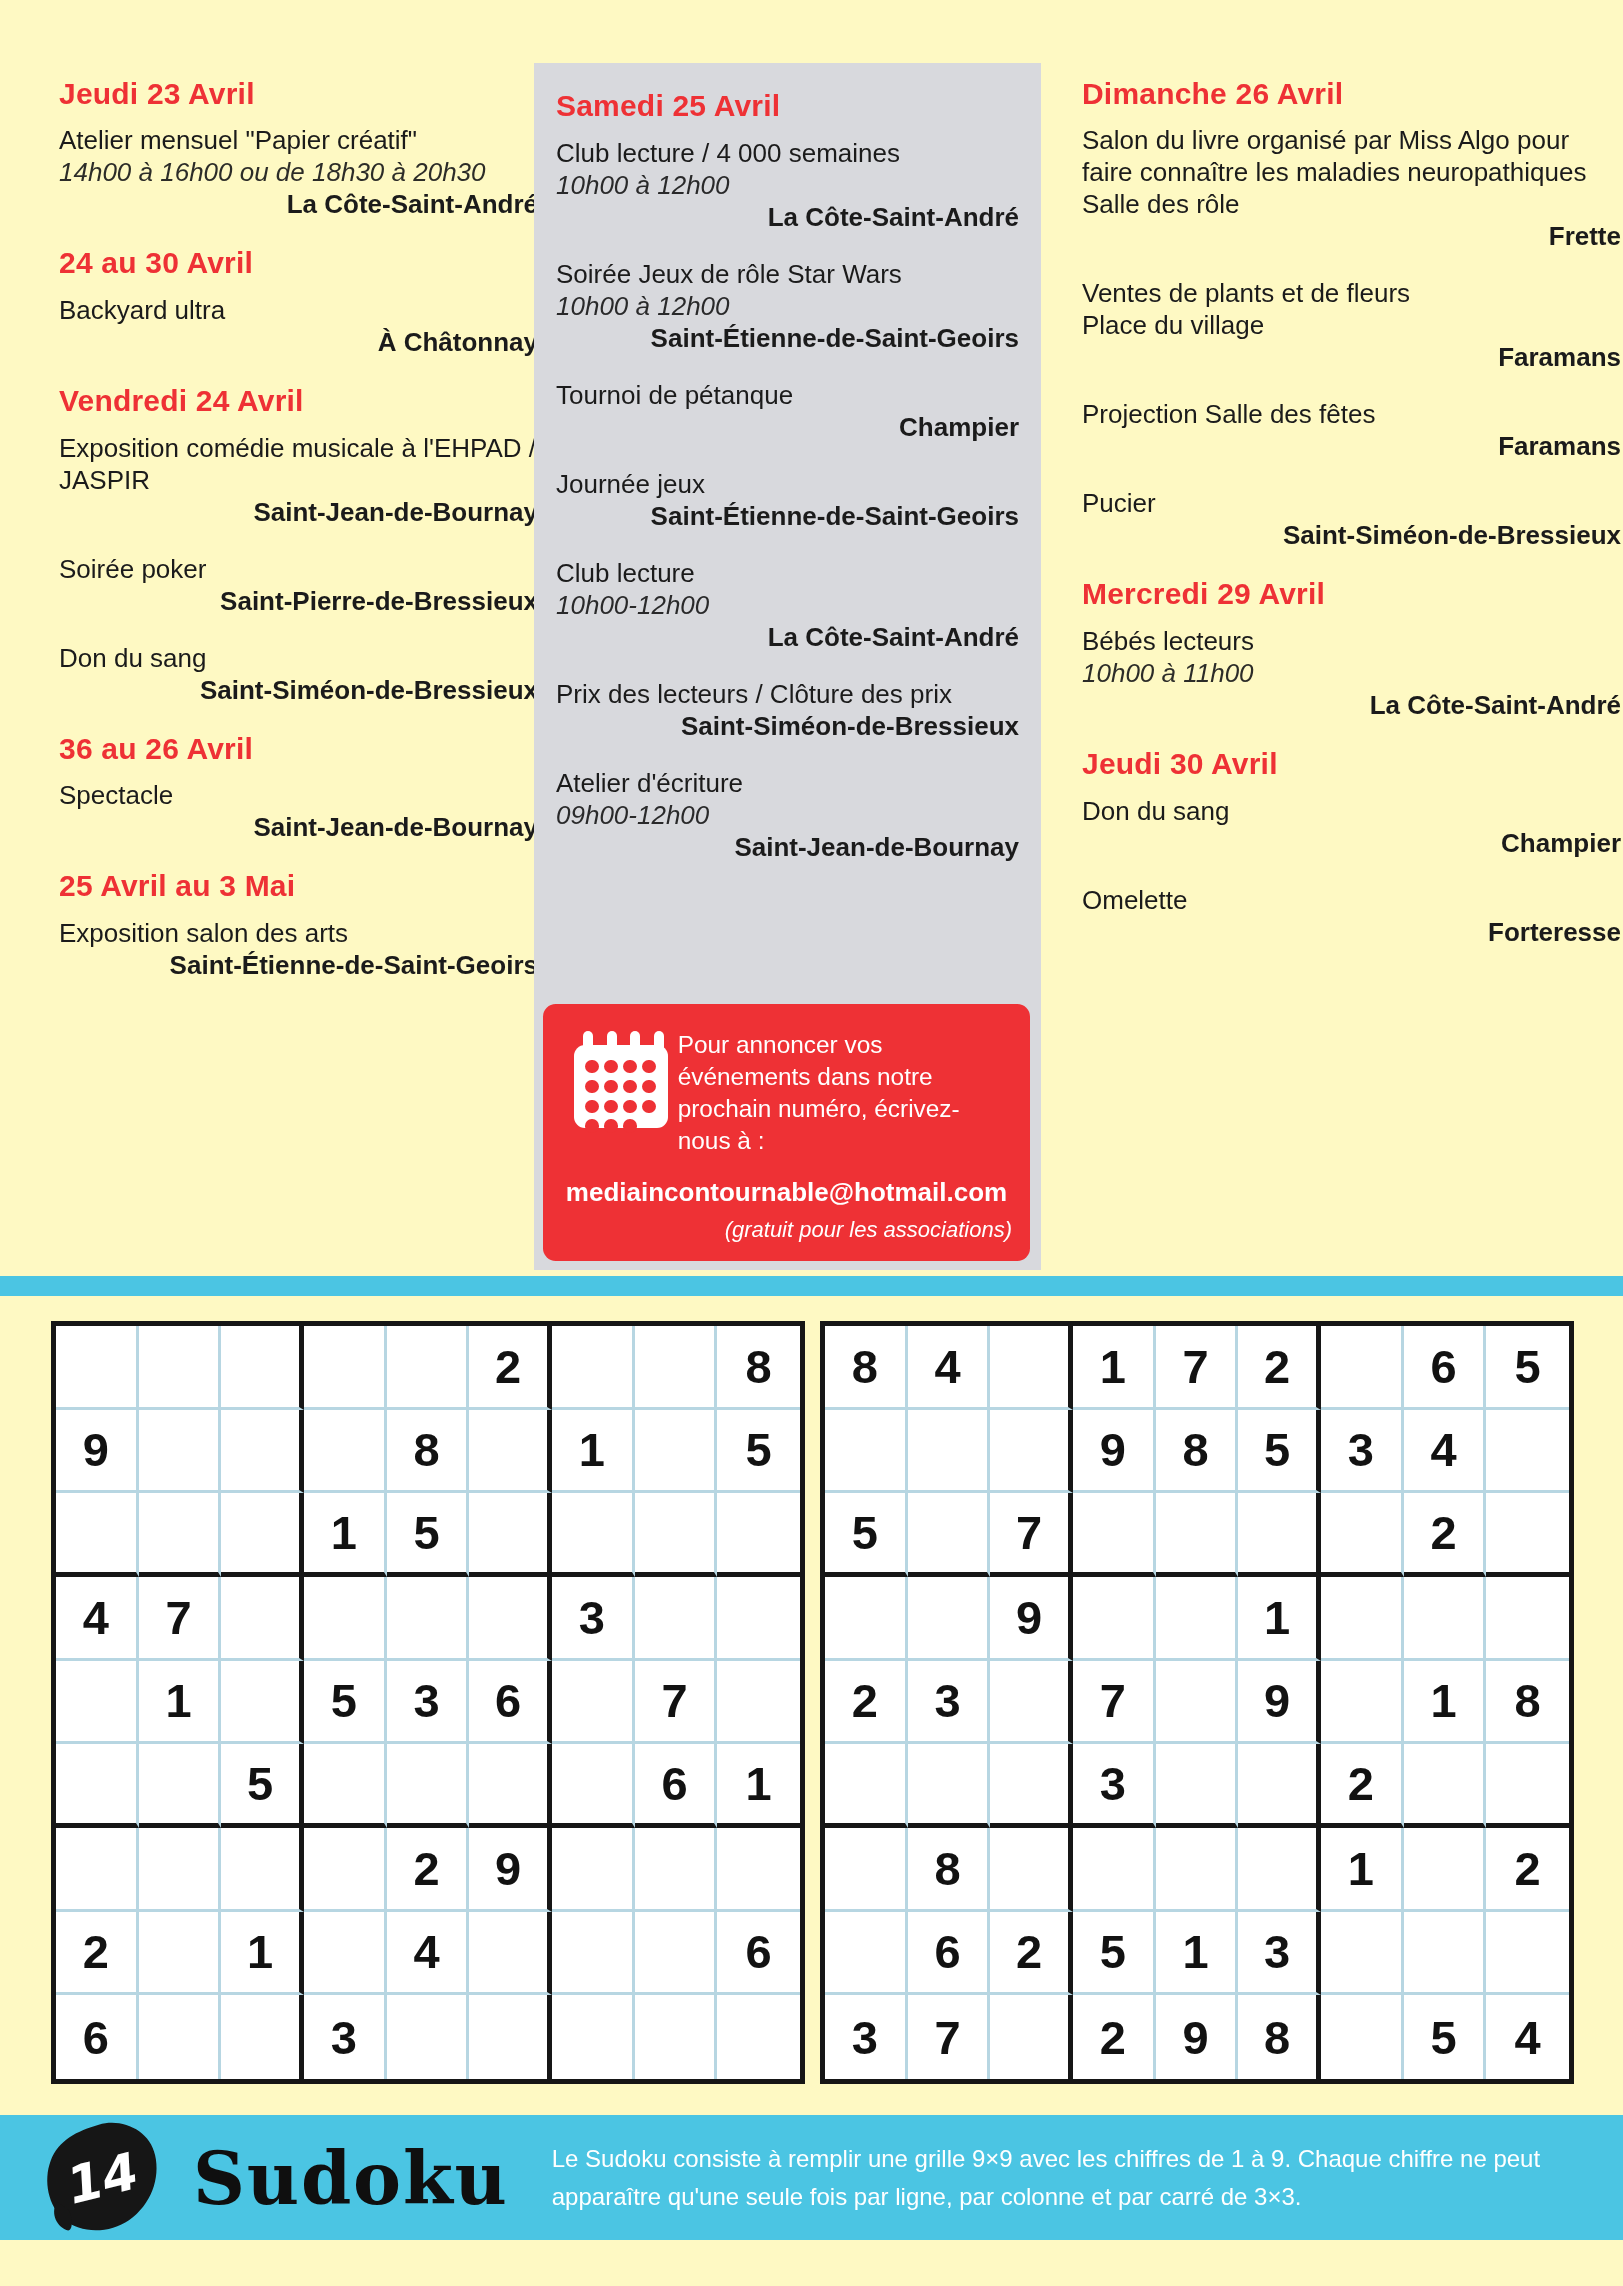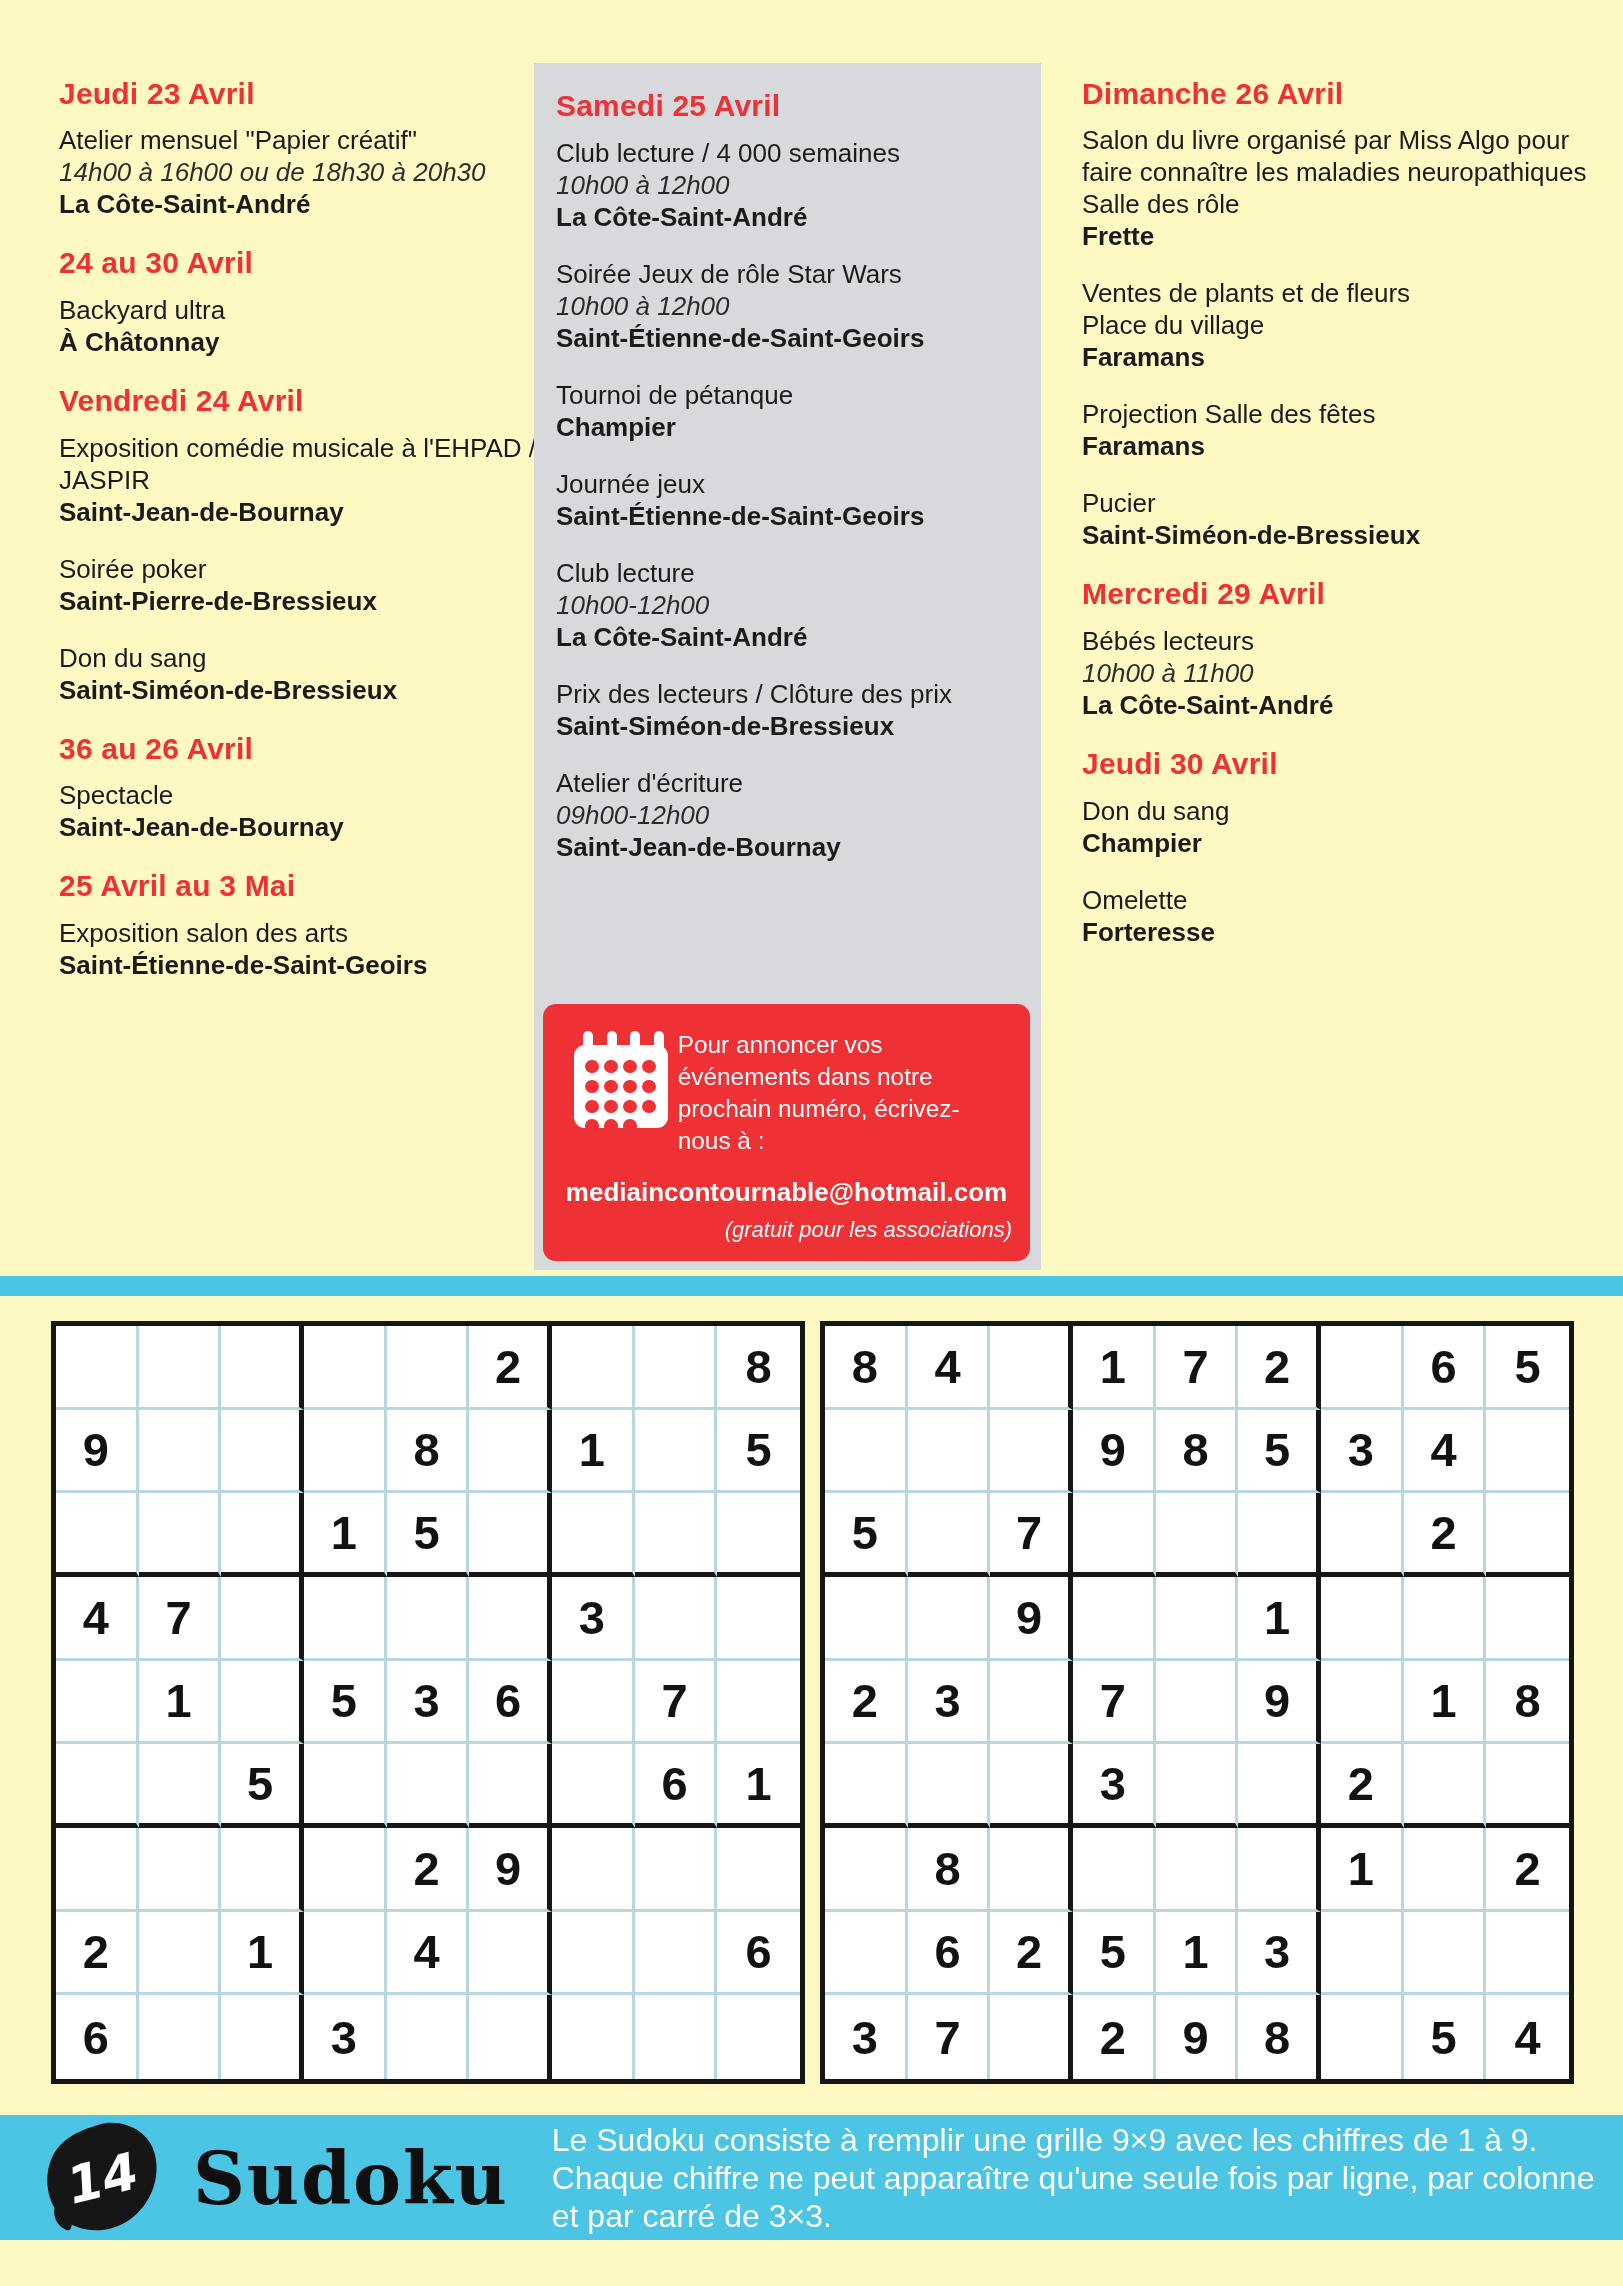--- a/index.html
+++ b/index.html
@@ -19,21 +19,21 @@
   #panel-1{position:absolute;left:534px;top:63px;width:507px;height:1207px;background:var(--gray);}
   #col-1{position:static;padding:12.7px 22px 0 22px;width:507px;}
   #col-2{left:1082px;width:539px;}
 
   .day-heading{color:var(--red);font-size:30px;font-weight:800;line-height:36px;margin:12.7px 0;letter-spacing:0.2px;}
   .event{margin-bottom:25px;}
   .ev-line{font-size:26px;line-height:32px;}
   .ev-title{font-weight:400;}
   .ev-time{font-style:italic;font-weight:300;opacity:.92;}
   .ev-venue{font-weight:400;}
-  .ev-location{font-weight:700;}
+  .ev-location{font-weight:700;text-align:right;}
 
   
   .promo{position:absolute;left:9px;right:11px;bottom:9px;background:var(--red);border-radius:12.7px;padding:23.5px 18px 18px;color:#fff;}
   .promo-top{display:flex;gap:10px;align-items:flex-start;padding-left:12.7px;}
   .cal{width:94px;height:101px;flex:none;position:relative;margin-top:3.6px;}
   .cal .ring{position:absolute;top:0;width:10px;height:31px;background:#fff;border-radius:5.4px;}
   .cal .r1{left:9px}.cal .r2{left:33px}.cal .r3{left:56px}.cal .r4{left:80px}
   .cal .calbody{position:absolute;top:14.5px;left:0;right:0;bottom:3.6px;background:#fff;border-radius:11px;padding:14.5px 9px 9px;display:grid;grid-template-columns:repeat(4,1fr);row-gap:6.3px;justify-items:center;align-content:space-between;}
   .cal .dot{width:13.6px;height:13.6px;border-radius:50%;background:var(--red);}
   .promo-text{font-size:24.4px;line-height:32px;padding-top:1.8px;}
@@ -53,21 +53,21 @@
   .cell.vB{border-bottom:5.4px solid var(--ink);}
   .cell.last-c{border-right:none;}
   .cell.last-r{border-bottom:none;}
 
   
   #footer{position:absolute;left:0;top:2115px;width:1624px;height:125px;background:var(--blue);display:flex;align-items:center;}
   .badge{position:relative;width:119px;height:114px;margin-left:43px;flex:none;transform:rotate(-4deg);}
   .badge svg{position:absolute;inset:0;}
   .badge .num{position:absolute;inset:0;display:flex;align-items:center;justify-content:center;color:#fff;font-size:51px;font-weight:700;font-style:italic;transform:rotate(-10deg);font-family:"DejaVu Sans",sans-serif;}
   .footer-title{font-family:"DejaVu Serif",serif;font-weight:700;font-size:72px;color:#0f0f0f;margin-left:31px;letter-spacing:1.8px;transform:scaleY(1.02);}
-  .footer-text{color:#fff;font-size:32px;line-height:38px;width:1076px;margin-left:43px;}
+  .footer-text{color:#fff;font-size:24px;line-height:38px;width:1076px;margin-left:43px;}
 </style>
 </head>
 <body>
 
 <div id="page">
 
   <div class="col" id="col-0">
       <div class="day-heading">Jeudi 23 Avril</div>
       <div class="event">
         <div class="ev-line ev-title">Atelier mensuel "Papier créatif"</div>

